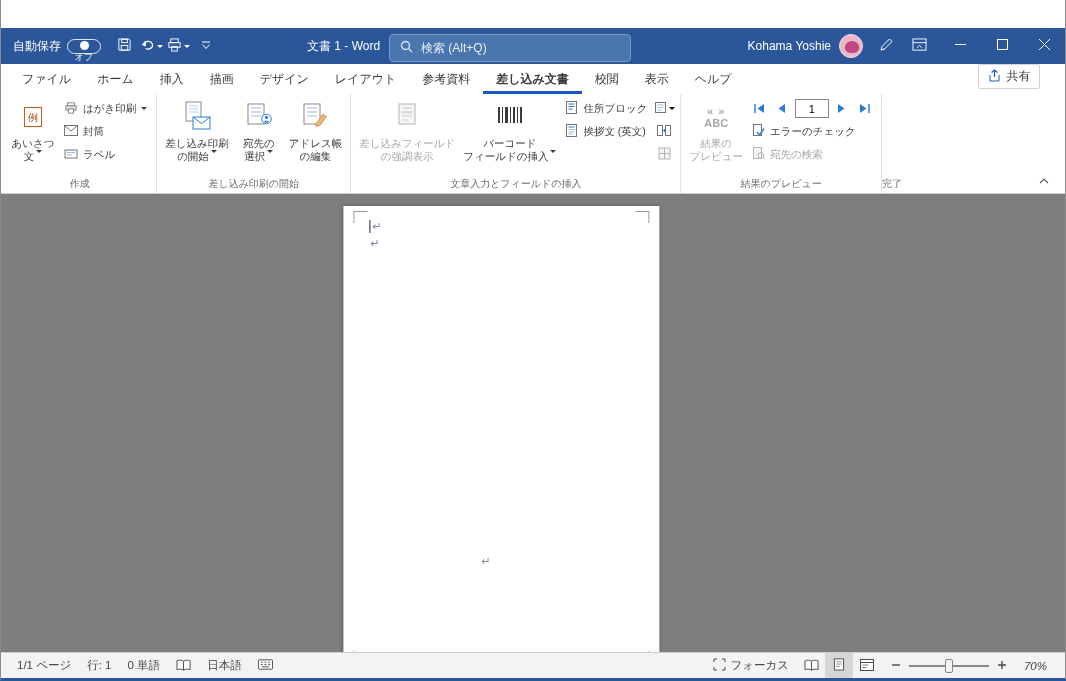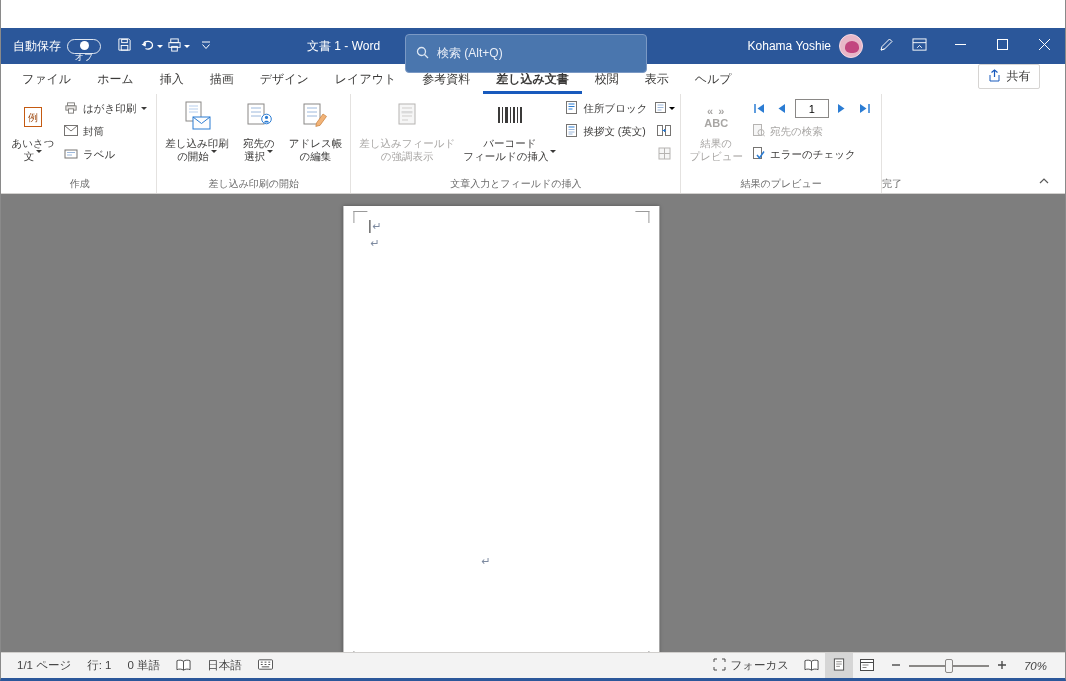--- a/index.html
+++ b/index.html
@@ -12,21 +12,21 @@
   
   .titlebar { height:36px; background:#2b579a; color:#fff; display:flex; align-items:center;
               font-size:12px; position:relative; flex:none;margin-top:28px; }
   .autosave { display:flex; align-items:center; gap:6px; padding:0 10px 0 12px; }
   .toggle { width:34px; height:15px; border:1px solid rgba(255,255,255,.85); border-radius:9px;
             display:flex; align-items:center; gap:3px; padding:1px 3px; cursor:pointer;flex-direction:column; }
   .knob { width:9px; height:9px; border-radius:50%; background:#fff; flex:none; }
   .toggle-state { font-size:9px; color:#fff; line-height:1; }
   .qat-btn { width:27px; height:27px; display:flex; align-items:center; justify-content:center; gap:2px; border-radius:2px; }
   .title-text { position:absolute; left:306px; top:0; height:36px; display:flex; align-items:center; white-space:nowrap; }
-  .searchbox { position:absolute; left:404px; top:6px; width:242px; height:39px; background:#4a76ae;
+  .searchbox { position:absolute; left:388px; top:6px; width:242px; height:28px; background:#4a76ae;
                border:1px solid #7b99c4; border-radius:4px; display:flex; align-items:center;
                gap:8px; padding:0 10px; color:#e9eef7; cursor:pointer; }
   .tb-right { margin-left:auto; display:flex; align-items:center; height:100%; }
   .user-name { margin-right:8px; white-space:nowrap; }
   .avatar { width:24px; height:24px; border-radius:50%; background:#e8b7c8; border:1px solid #f5d9e4;
             position:relative; overflow:hidden; margin-right:10px; flex:none; }
   .avatar::after { content:""; position:absolute; left:5px; top:6px; width:14px; height:12px;
                    background:#c2467f; border-radius:50% 50% 40% 40%; }
   .winbtn { width:42px; height:36px; display:flex; align-items:center; justify-content:center; }
 
@@ -421,34 +421,34 @@
                   <path d="M1 1l6.5 4.5L1 10z" fill="#2b7cd3"></path>
                 </svg></span>
           </div>
           <div class="navbtn">
             <span><svg width="12" height="11" viewBox="0 0 12 11">
                   <path d="M1 1l6.5 4.5L1 10z" fill="#2b7cd3"></path>
                   <path d="M10 1v9" stroke="#2b7cd3" stroke-width="1.5"></path>
                 </svg></span>
           </div>
         </div>
+        <div class="small">
+          <span><svg width="13" height="13" viewBox="0 0 13 13">
+                <rect x="1.5" y="0.5" width="8" height="11" fill="#fff" stroke="#767472"></rect>
+                <path d="M5 8l2.5 3L12 4.5" fill="none" stroke="#2b7cd3" stroke-width="1.5"></path>
+              </svg></span>
+          <span>エラーのチェック</span>
+        </div>
         <div class="small disabled">
           <span><svg width="13" height="13" viewBox="0 0 13 13">
                 <rect x="1.5" y="0.5" width="8" height="11" fill="#f6f6f6" stroke="#b6b4b2"></rect>
                 <circle cx="9" cy="8.5" r="3" fill="none" stroke="#b6b4b2"></circle>
                 <path d="M11 10.5l2 2" stroke="#b6b4b2"></path>
               </svg></span>
           <span>宛先の検索</span>
-        </div>
-        <div class="small">
-          <span><svg width="13" height="13" viewBox="0 0 13 13">
-                <rect x="1.5" y="0.5" width="8" height="11" fill="#fff" stroke="#767472"></rect>
-                <path d="M5 8l2.5 3L12 4.5" fill="none" stroke="#2b7cd3" stroke-width="1.5"></path>
-              </svg></span>
-          <span>エラーのチェック</span>
         </div>
       </div>
       <div class="grp-label">結果のプレビュー</div>
     </div>
 
     <div class="grp" style="border-right:none;">
       <div class="grp-label">完了</div>
     </div>
 
     <div class="collapse-btn">

